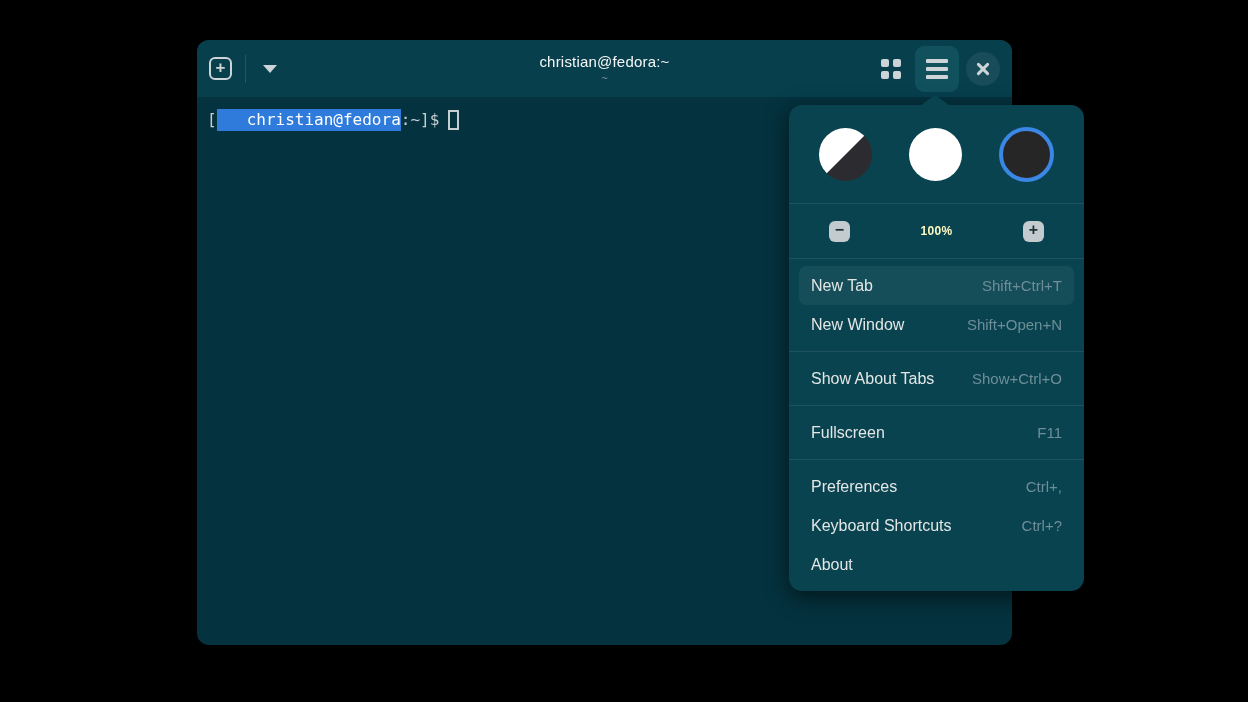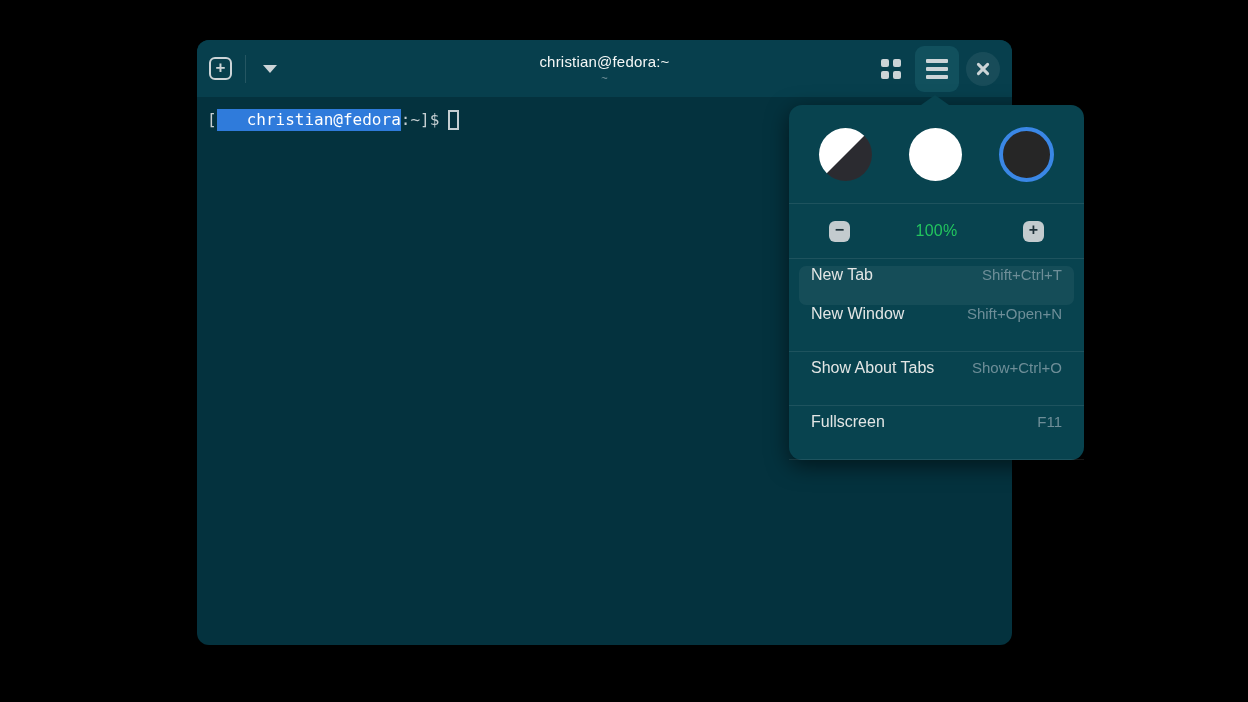--- a/index.html
+++ b/index.html
@@ -77,24 +77,24 @@
   .swatch { width: 53px; height: 53px; border-radius: 50%; }
   .swatch.system { background: linear-gradient(135deg, #ffffff 49.5%, #2b2b30 50.5%); }
   .swatch.light { background: #ffffff; }
   .swatch.dark { width: 55px; height: 55px; background: #262626; border: 4px solid #3a87e6; }
   .zoom-row { height: 54px; display: flex; align-items: center;
     justify-content: space-between; padding: 0 40px; }
   .zoombtn { width: 21px; height: 21px; border-radius: 6px; background: #c3cbce;
     color: #1d3038; font-size: 16px; font-weight: 700; line-height: 1;
     display: flex; align-items: center; justify-content: center; }
   .zoombtn span { transform: translateY(-1px); }
-  .zoom-level { color: #22c55e; font-size: 16px; font-weight: 400; letter-spacing: 0.3px; }
+  .zoom-level { color: #fef9c3; font-size: 12px; font-weight: 700; letter-spacing: 0.3px; }
   .menu-group { padding: 7px 10px; }
   .menu-item { height: 39px; border-radius: 7px; padding: 0 12px;
-    display: flex; justify-content: space-between; }
+    display: flex; align-items: center; justify-content: space-between; }
   .menu-item.hover { background: rgba(255,255,255,0.055); }
   .mi-label { font-size: 16px; color: #e3e6e5; }
   .mi-shortcut { font-size: 15px; color: #6e8e98; }
 </style>
 </head>
 <body>
 
 <div class="window">
   <div class="headerbar">
     <div class="hb-left">
@@ -181,13 +181,27 @@
 
   <div class="menu-group">
     <div class="menu-item">
       <span class="mi-label">Fullscreen</span>
       <span class="mi-shortcut">F11</span>
     </div>
   </div>
 
   <div class="hsep"></div>
 
+  <div class="menu-group">
+    <div class="menu-item">
+      <span class="mi-label">Preferences</span>
+      <span class="mi-shortcut">Ctrl+,</span>
+    </div>
+    <div class="menu-item">
+      <span class="mi-label">Keyboard Shortcuts</span>
+      <span class="mi-shortcut">Ctrl+?</span>
+    </div>
+    <div class="menu-item">
+      <span class="mi-label">About</span>
+      <span class="mi-shortcut"></span>
+    </div>
+  </div>
 </div>
 
 </body></html>

